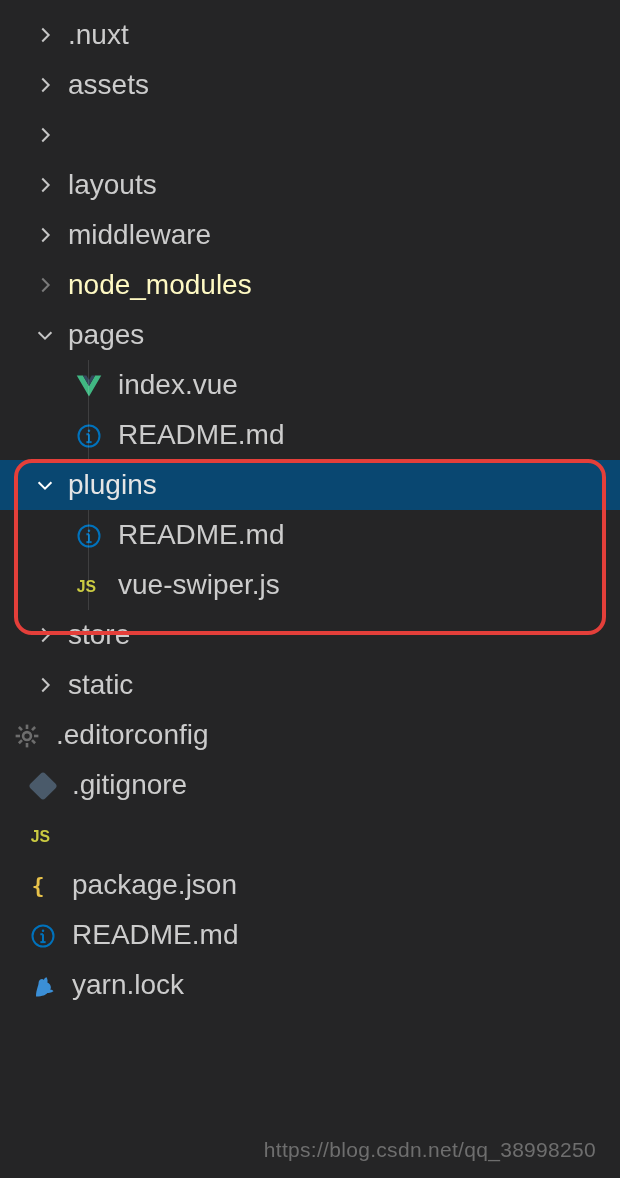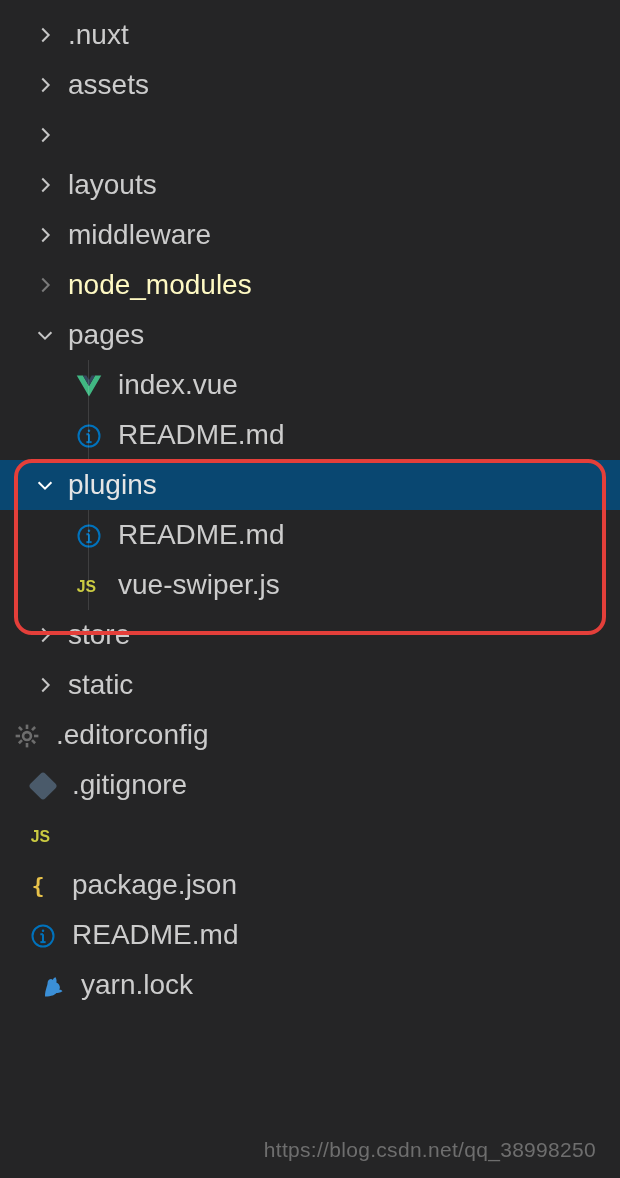--- a/index.html
+++ b/index.html
@@ -219,21 +219,21 @@
           <circle cx="16" cy="16" r="12"></circle>
           <circle cx="16" cy="10" r="1.4" fill="#0072bc" stroke="none"></circle>
           <line x1="16" y1="14" x2="16" y2="23"></line>
           <line x1="13" y1="14" x2="16" y2="14"></line>
           <line x1="13" y1="23" x2="19" y2="23"></line>
         </svg>
     </span>
     <span class="label">README.md</span>
   </div>
 
-  <div class="row" style="padding-left:37px">
+  <div class="row" style="padding-left:28px">
     <span class="icon">
       <svg viewBox="0 0 32 32">
           <path class="c-lock" d="M8 28c0-8 3-12 3-16 0-2 2-4 4-4 1 0 2 1 2 1s1-3 3-3c0 0 2 3 1 6 3 1 4 4 4 6 0 1-1 2-1 2s3 0 4 2c0 0-3 2-7 2-2 2-5 4-13 4z"></path>
         </svg>
     </span>
     <span class="label">yarn.lock</span>
   </div>
 
 </div>
 

